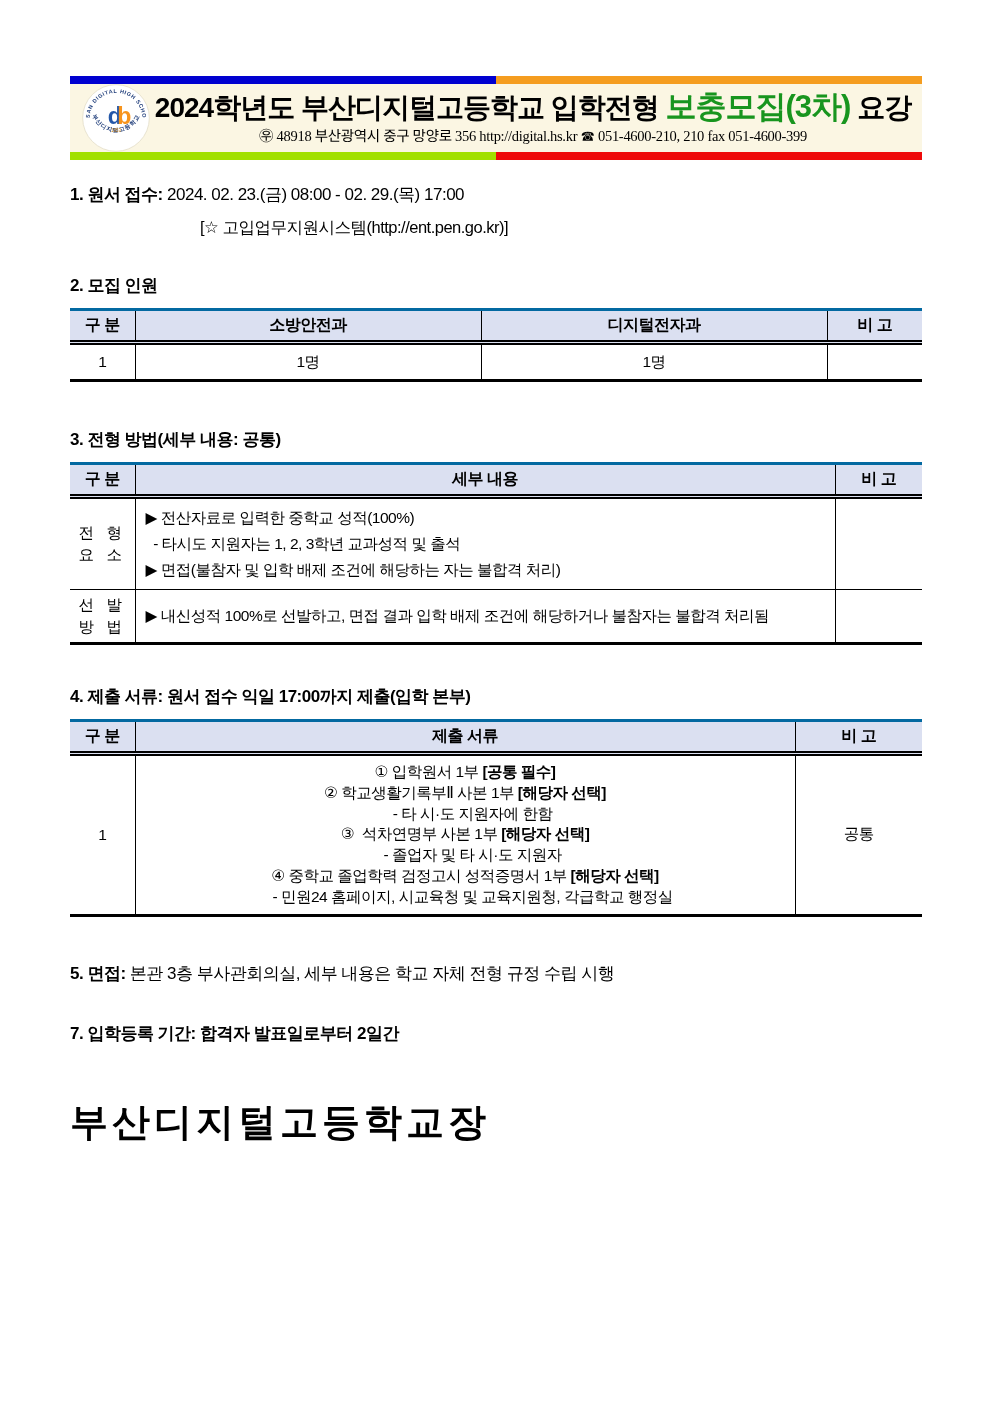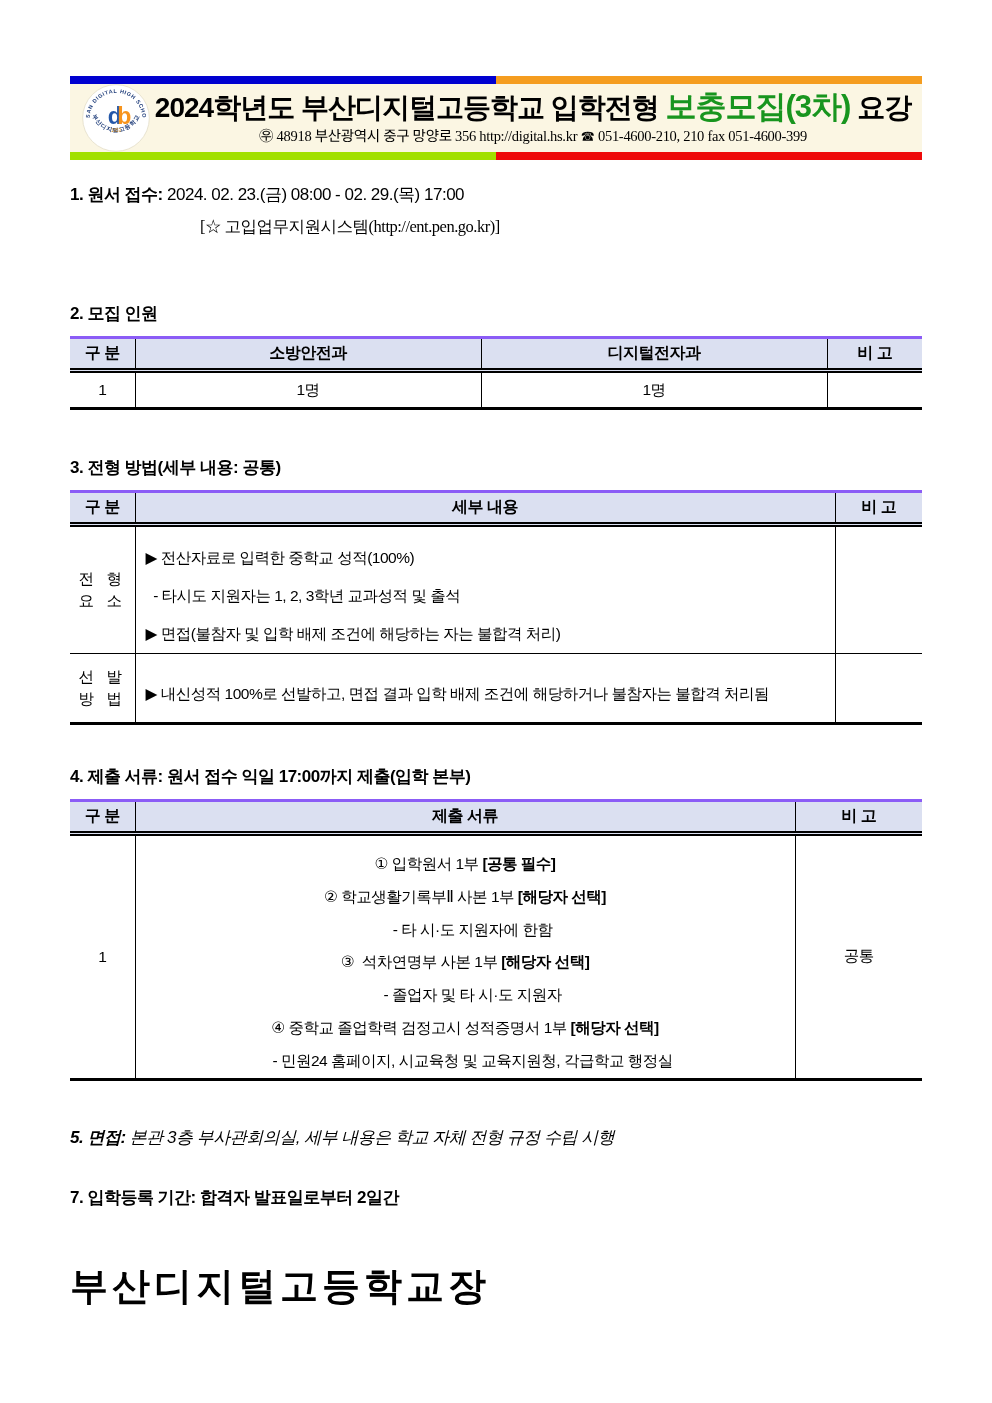--- a/index.html
+++ b/index.html
@@ -41,50 +41,50 @@
   .banner-title .hl{color:var(--title_green);font-size:31px;}
   .banner-address{
     font-family:"Liberation Serif","DejaVu Serif",serif;
     font-size:14.5px;line-height:22px;letter-spacing:-0.3px;white-space:nowrap;
   }
 
   
   .sec{font-size:17px;line-height:22px;letter-spacing:-0.5px;}
   .sec b{letter-spacing:-0.5px;margin-top:41px;}
   .s1{margin-top:24px;}
-  .s1-line2{margin-top:10px;margin-left:130px;font-size:16.5px;font-family:Liberation Serif, serif;}
+  .s1-line2{margin-top:10px;margin-left:130px;font-size:16.5px;}
   .sec-heading{font-weight:bold;font-size:17px;letter-spacing:-0.5px;}
-  .mt-s2{margin-top:64px;}
+  .mt-s2{margin-top:36px;}
   .mt-s3{margin-top:46px;}
   .mt-s4{margin-top:40px;}
-  .mt-s5{margin-top:46px;font-style:italic;}
+  .mt-s5{margin-top:46px;}
   .mt-s6{margin-top:38px;}
   .mt-s7{margin-top:38px;}
 
   
   table.t{
     width:852px;border-collapse:collapse;table-layout:fixed;
     margin-top:11px;
-    border-top:3px solid #8b5cf6;border-bottom:3px solid #000;
+    border-top:3px solid #0369a1;border-bottom:3px solid #000;
     font-size:15.5px;letter-spacing:-0.5px;
   }
   table.t th{
     background:var(--table_header_bg);font-weight:bold;text-align:center;
     padding:4px 4px;border-bottom:5px double #000;font-size:16px;
   }
   table.t td{vertical-align:middle;}
   table.t th + th, table.t td + td{border-left:1.5px solid #000;}
   table.t tbody tr + tr td{border-top:1.5px solid #000;}
   .cell-center{text-align:center;}
   .cell-label{
     text-align:center;white-space:pre-line;line-height:22px;letter-spacing:4px;
-    padding:12px 0;
+    padding:4px 0;
   }
   .cell-lines{padding:6px 10px;}
-  .cell-lines .ln{white-space:pre-wrap;line-height:21px;margin-top:12px;}
+  .cell-lines .ln{white-space:pre-wrap;line-height:21px;}
   .t2 th{height:30px;}
   .t2 td{height:38px;}
   .t3 .row-elems td{height:86px;}
   .t3 .row-method td{height:50px;}
   .t3 .cell-lines .ln{line-height:26px;}
   .t4 td{height:148px;text-align:center;}
   .t4 .cell-lines .ln{line-height:20.8px;}
 
   
   .signature{

